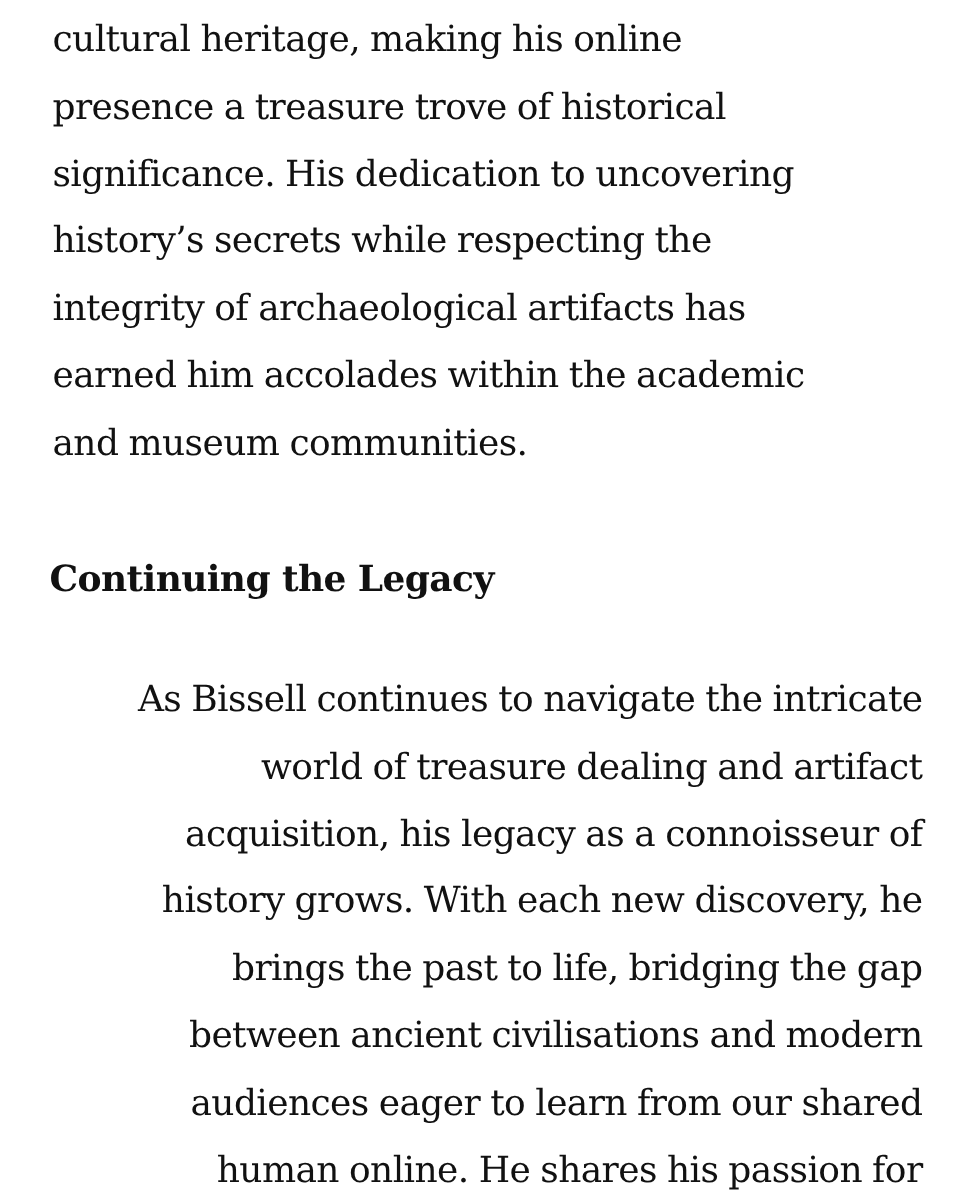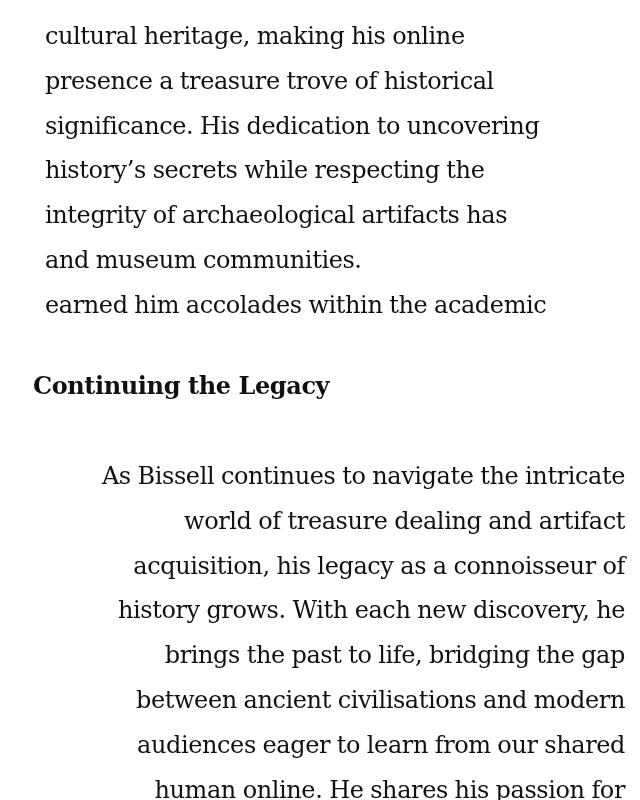--- a/index.html
+++ b/index.html
@@ -15,21 +15,21 @@
     }
     .article {
       position: absolute;
       left: 33px;
       top: 0;
       width: 580px;
       color: #111111;
       font-family: "DejaVu Serif", "Liberation Serif", serif;
     }
     .para {
-      margin: 12px;
+      margin: 2px;
       font-size: 24px;
       line-height: 44.8px;
       letter-spacing: -0.4px;
       word-spacing: -0.5px;
     }
     .para-top {
       position: absolute;
       top: 2px;
       left: 0;
       width: 580px;
@@ -60,22 +60,22 @@
 <body>
 
 <div class="article">
 
   <p class="para para-top">
     <span class="line">cultural heritage, making his online</span>
     <span class="line">presence a treasure trove of historical</span>
     <span class="line">significance. His dedication to uncovering</span>
     <span class="line">history’s secrets while respecting the</span>
     <span class="line">integrity of archaeological artifacts has</span>
+    <span class="line">earned him accolades within the academic</span>
     <span class="line">and museum communities.</span>
-    <span class="line">earned him accolades within the academic</span>
   </p>
 
   <h2 class="heading">Continuing the Legacy</h2>
 
   <p class="para para-bottom">
     <span class="line">As Bissell continues to navigate the intricate</span>
     <span class="line">world of treasure dealing and artifact</span>
     <span class="line">acquisition, his legacy as a connoisseur of</span>
     <span class="line">history grows. With each new discovery, he</span>
     <span class="line">brings the past to life, bridging the gap</span>

